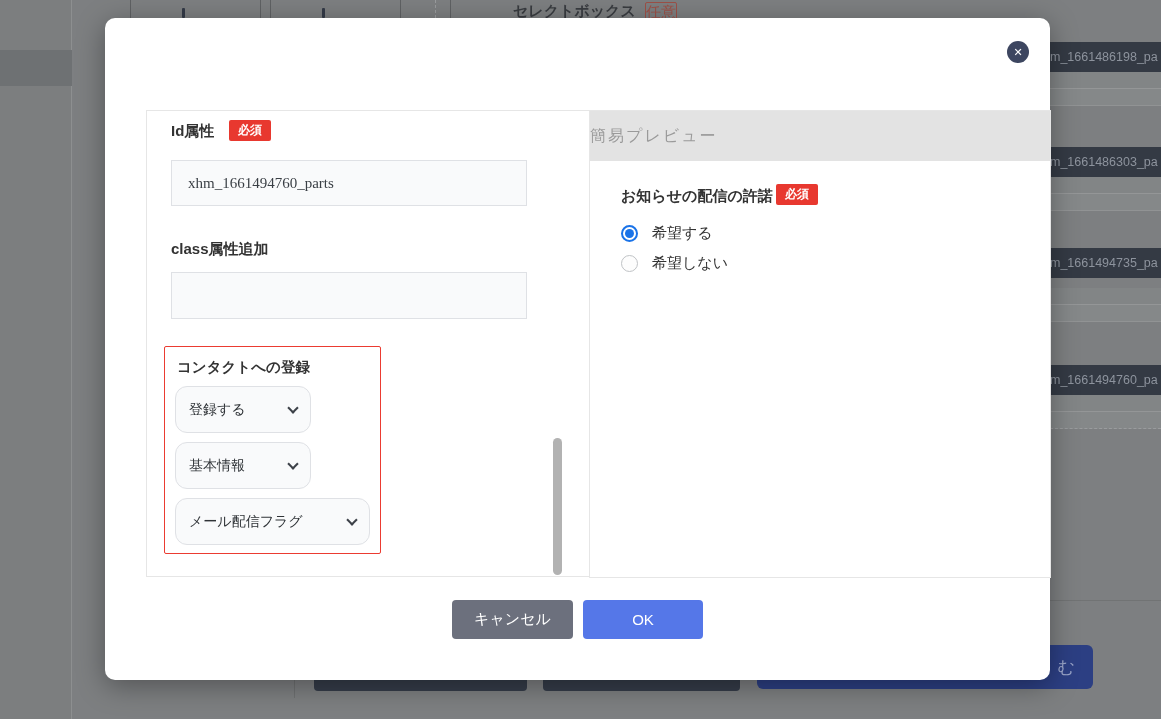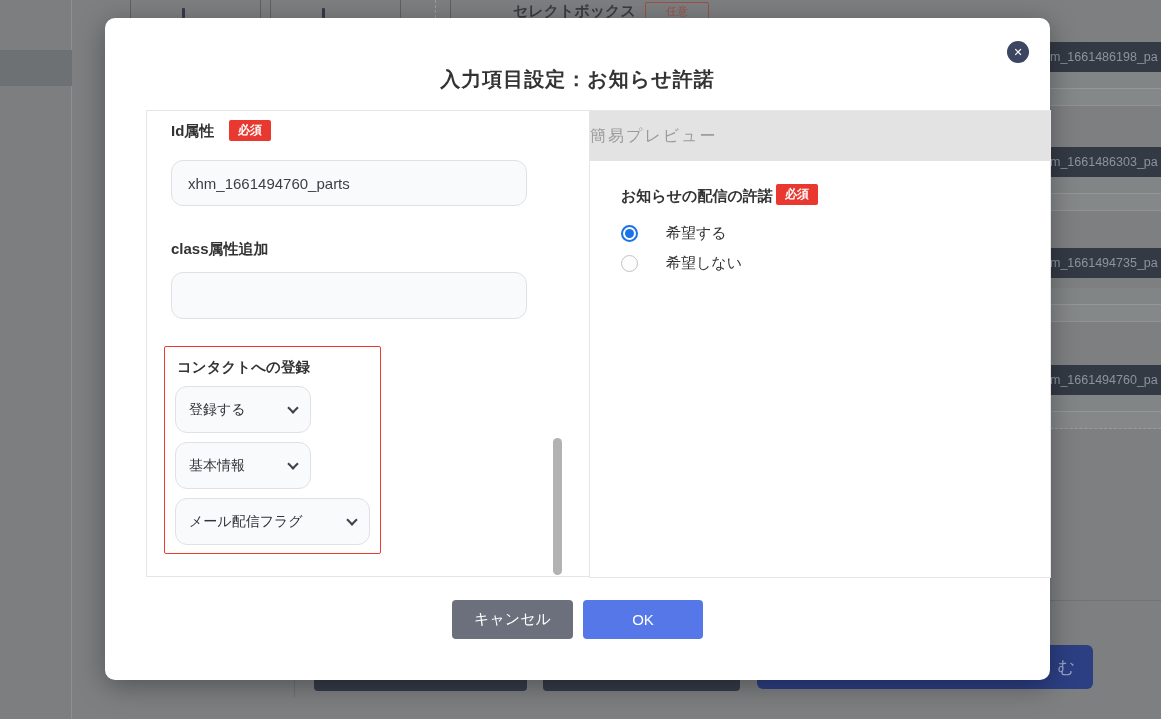--- a/index.html
+++ b/index.html
@@ -8,21 +8,21 @@
   .screen { position:relative; width:1161px; height:719px; overflow:hidden; background:#7d7f81; }
 
   
   .bg-el { position:absolute; }
   .bg-sidebar { left:0; top:0; width:72px; height:719px; background:#7c7e7f; border-right:1px solid #8d8f90; }
   .bg-sidebar-selected { left:0; top:50px; width:72px; height:36px; background:#6e7173; }
   .bg-vline { top:0; width:1px; height:18px; background:#5f6163; }
   .bg-vline-dashed { top:0; width:0; height:18px; border-left:1px dashed #9a9c9e; }
   .bg-glyph { top:8px; width:3px; height:10px; background:#333a47; border-radius:1px; }
   .bg-toplabel { left:513px; top:2px; font-size:15px; font-weight:600; color:#393c40; white-space:nowrap; }
-  .bg-optbadge { left:645px; top:2px; font-size:11px; color:#9d5047; border:1px solid #9d5047; border-radius:2px; padding:2px 20px; line-height:13px; }
+  .bg-optbadge { left:645px; top:2px; font-size:15px; color:#9d5047; border:1px solid #9d5047; border-radius:2px; padding:2px 0; line-height:13px; }
   .bg-bar { left:1050px; width:111px; height:30px; background:#343a44; color:#8d939d; font-size:12.5px; line-height:30px; white-space:nowrap; overflow:hidden; }
   .bg-rowA { left:1050px; width:111px; height:17px; background:#828586; border-bottom:1px solid #949697; }
   .bg-rowB { left:1050px; width:111px; height:17px; background:#858889; border-bottom:1px solid #919394; }
   .bg-rowB-dashed { border-bottom:1px dashed #9a9c9e; }
   .bg-hline { left:1050px; width:111px; height:1px; background:#717374; }
   .bg-darkbtn { top:664px; height:27px; background:#353c49; border-radius:4px; }
   .bg-bluebtn { left:757px; top:645px; width:336px; height:44px; background:#2c3f83; border-radius:6px; }
   .bg-bluebtn span { position:absolute; right:18px; top:11px; font-size:17px; color:#9aa5c8; }
   .bg-bottomline { left:294px; top:680px; width:1px; height:18px; background:#6f7172; }
 
@@ -31,35 +31,35 @@
   .modal-close { position:absolute; left:1007px; top:41px; width:22px; height:22px; border-radius:50%; background:#3d4660; color:#fff; font-size:11px; font-weight:bold; display:flex; align-items:center; justify-content:center; z-index:11; cursor:pointer; }
   .modal-title { position:absolute; left:0; top:48px; width:100%; text-align:center; font-size:20px; font-weight:bold; color:#333; letter-spacing:1px; }
 
   .panel { position:absolute; top:92px; width:462px; background:#fff; border:1px solid #e6e6e6; }
   .panel-left  { left:41px;  height:467px; }
   .panel-right { left:484px; height:468px; }
 
   .field-label { position:absolute; font-size:15px; font-weight:bold; color:#333; }
   .req-badge { position:absolute; background:#e8382f; color:#fff; font-size:12px; font-weight:bold; padding:4px 9px; border-radius:2px; line-height:13px; }
 
-  .text-input { position:absolute; background:#f9fafb; border:1px solid #dfe1e5; border-radius:12px; font-size:15px; color:#3a3f45; padding:0 16px; font-family:Liberation Sans, sans-serif; outline:none; }
+  .text-input { position:absolute; background:#f9fafb; border:1px solid #dfe1e5; border-radius:0; font-size:15px; color:#3a3f45; padding:0 16px; font-family:Liberation Serif, serif; outline:none; }
 
   .red-box { position:absolute; left:17px; top:235px; width:217px; height:208px; border:1.5px solid #eb3b31; border-radius:2px; background:#fff; }
   .red-box-label { position:absolute; left:12px; top:11px; font-size:14.5px; font-weight:bold; color:#333; white-space:nowrap; }
   .select { position:absolute; left:10px; height:47px; background:#f9fafb; border:1px solid #dfe1e5; border-radius:12px; display:flex; align-items:center; justify-content:space-between; padding:0 13px; font-size:14px; color:#2f3337; cursor:pointer; }
   .chevron { width:8px; height:8px; border-right:2px solid #3c4148; border-bottom:2px solid #3c4148; transform:rotate(45deg); margin-top:-4px; flex:none; }
   .scroll-thumb { position:absolute; left:406px; top:327px; width:9px; height:137px; background:#b2b2b2; border-radius:5px; }
 
   .preview-header { position:absolute; left:0; top:0; width:100%; height:50px; background:#e3e3e3; color:#9a9a9a; font-size:16px; text-align:left; line-height:50px; letter-spacing:2px; }
   .radio-row { position:absolute; left:31px; display:flex; align-items:center; cursor:pointer; }
   .radio-outer { width:17px; height:17px; border-radius:50%; flex:none; }
   .radio-on { border:2px solid #1a73e8; background:#fff; display:flex; align-items:center; justify-content:center; }
   .radio-on .radio-dot { width:9px; height:9px; border-radius:50%; background:#1a73e8; }
   .radio-off { border:1px solid #c0c3c6; background:#fdfdfd; }
-  .radio-label { margin-left:28px; font-size:15px; color:#333; }
+  .radio-label { margin-left:14px; font-size:15px; color:#333; }
 
   .btn { position:absolute; top:582px; height:39px; border:none; border-radius:4px; color:#ffffff; font-size:15px; font-family:"Liberation Sans","DejaVu Sans",sans-serif; cursor:pointer; }
   .btn-cancel { left:347px; width:121px; background:#6c707d; }
   .btn-ok { left:478px; width:120px; background:#5577e8; }
 </style>
 </head>
 <body>
 
 <div class="screen">
 
@@ -95,21 +95,20 @@
 
     <div class="bg-el bg-darkbtn" style="left:314px;width:213px"></div>
     <div class="bg-el bg-darkbtn" style="left:543px;width:197px"></div>
     <div class="bg-el bg-bluebtn">
       <span>む</span>
     </div>
     <div class="bg-el bg-bottomline"></div>
   </div>
 
   <div class="modal">
-    <div class="modal-title">入力項目設定：お知らせ許諾</div>
 
     <div class="panel panel-left">
       <div class="field-label" style="left:24px;top:11px">Id属性</div>
       <div class="req-badge" style="left:82px;top:9px">必須</div>
       <input class="text-input" style="left: 24px; top: 49px; width: 356px; height: 46px;" value="xhm_1661494760_parts">
 
       <div class="field-label" style="left:24px;top:129px">class属性追加</div>
       <input class="text-input" style="left: 24px; top: 161px; width: 356px; height: 47px;" value="">
 
       <div class="red-box">

